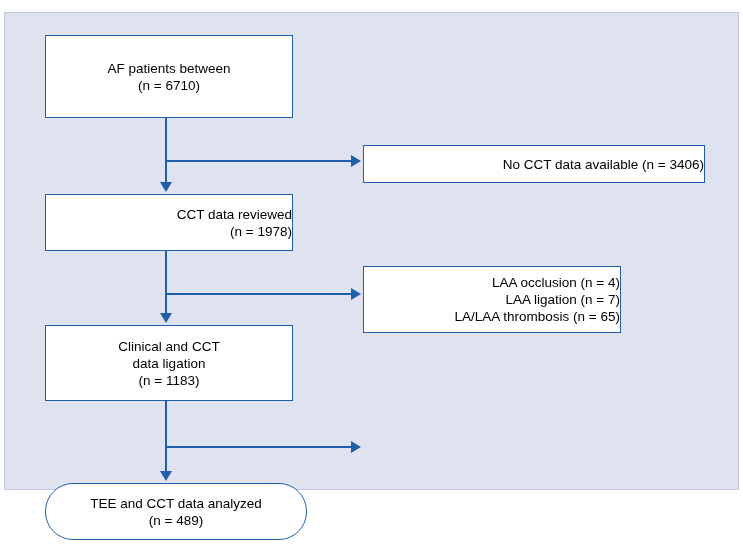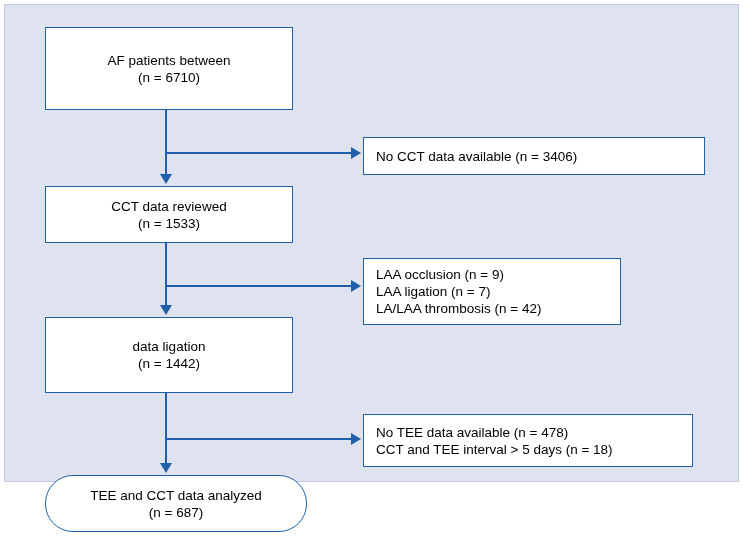--- a/index.html
+++ b/index.html
@@ -13,50 +13,50 @@
   #canvas {
     position: relative;
     width: 743px;
     height: 554px;
     background: #ffffff;
     overflow: hidden;
   }
   .panel {
     position: absolute;
     left: 4px;
-    top: 4px;
+    top: 12px;
     width: 735px;
     height: 478px;
     background: #dfe3f0;
     border: 1px solid #c3c9de;
     box-sizing: border-box;
   }
   .node {
     position: absolute;
     background: #ffffff;
     border: 1px solid #1f5fa9;
     box-sizing: border-box;
     display: flex;
     flex-direction: column;
     align-items: center;
     justify-content: center;
     color: #000000;
     font-size: 13.5px;
     line-height: 17px;
   }
   .node.left-align {
-    align-items: flex-start;
+    align-items: flex-end;
     padding-left: 12px;
   }
   .node .line {
     white-space: pre;
   }
   
   #box-af      { left: 40px;  top: 22px;  width: 248px; height: 83px; }
-  #box-cct     { left: 40px;  top: 181px; width: 248px; height: 57px; }
+  #box-cct     { left: 40px;  top: 181px; width: 248px; height: 57px; align-items: flex-end; }
   #box-clin    { left: 40px;  top: 312px; width: 248px; height: 76px; }
   #box-tee     { left: 40px;  top: 470px; width: 262px; height: 57px; border-radius: 28px; }
   
   #box-ex1     { left: 358px; top: 132px; width: 342px; height: 38px; }
   #box-ex2     { left: 358px; top: 253px; width: 258px; height: 67px; }
   #box-ex3     { left: 358px; top: 409px; width: 330px; height: 53px; }
 
   .vline {
     position: absolute;
     width: 2px;
@@ -108,42 +108,39 @@
     <div class="hline" style="left:160px; top:433px; width:188px;"></div>
     <div class="arrow-right" style="left:346px; top:428px;"></div>
 
     <div class="node" id="box-af">
       <span class="line">AF patients between</span>
       <span class="line">(n = 6710)</span>
     </div>
 
     <div class="node" id="box-cct">
       <span class="line">CCT data reviewed</span>
-      <span class="line">(n = 1533)</span>
+      <span class="line">(n = 1978)</span>
     </div>
 
     <div class="node" id="box-clin">
+      <span class="line">Clinical and CCT</span>
       <span class="line">data ligation</span>
-      <span class="line">(n = 1442)</span>
+      <span class="line">(n = 1183)</span>
     </div>
 
     <div class="node" id="box-tee">
       <span class="line">TEE and CCT data analyzed</span>
-      <span class="line">(n = 687)</span>
+      <span class="line">(n = 489)</span>
     </div>
 
     <div class="node left-align" id="box-ex1">
       <span class="line">No CCT data available (n = 3406)</span>
     </div>
 
     <div class="node left-align" id="box-ex2">
-      <span class="line">LAA occlusion (n = 9)</span>
+      <span class="line">LAA occlusion (n = 4)</span>
       <span class="line">LAA ligation (n = 7)</span>
-      <span class="line">LA/LAA thrombosis (n = 42)</span>
+      <span class="line">LA/LAA thrombosis (n = 65)</span>
     </div>
 
-    <div class="node left-align" id="box-ex3">
-      <span class="line">No TEE data available (n = 478)</span>
-      <span class="line">CCT and TEE interval &gt; 5 days (n = 18)</span>
-    </div>
 
   </div>
 </div>
 
 </body></html>

